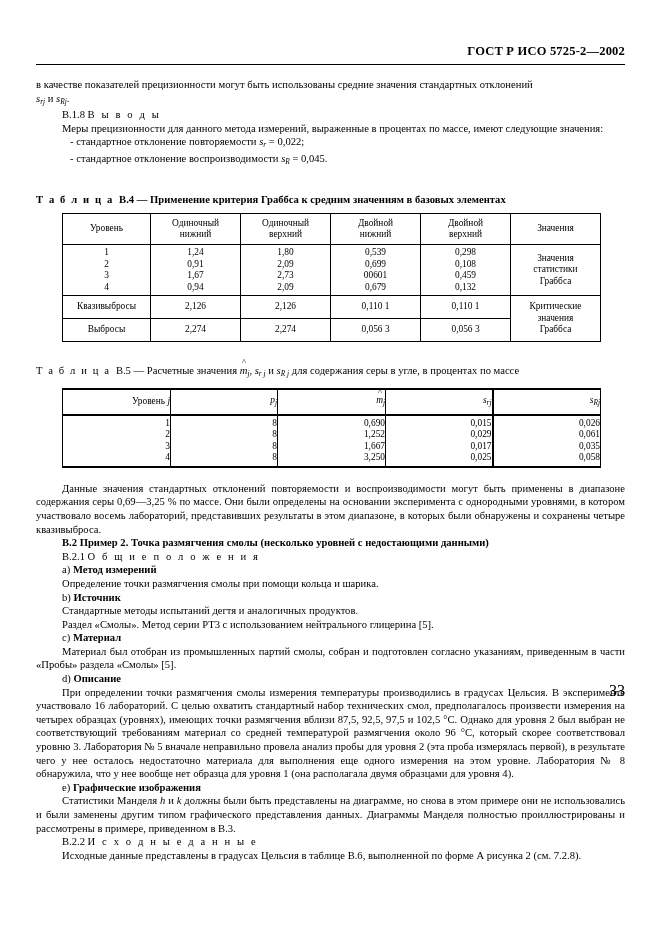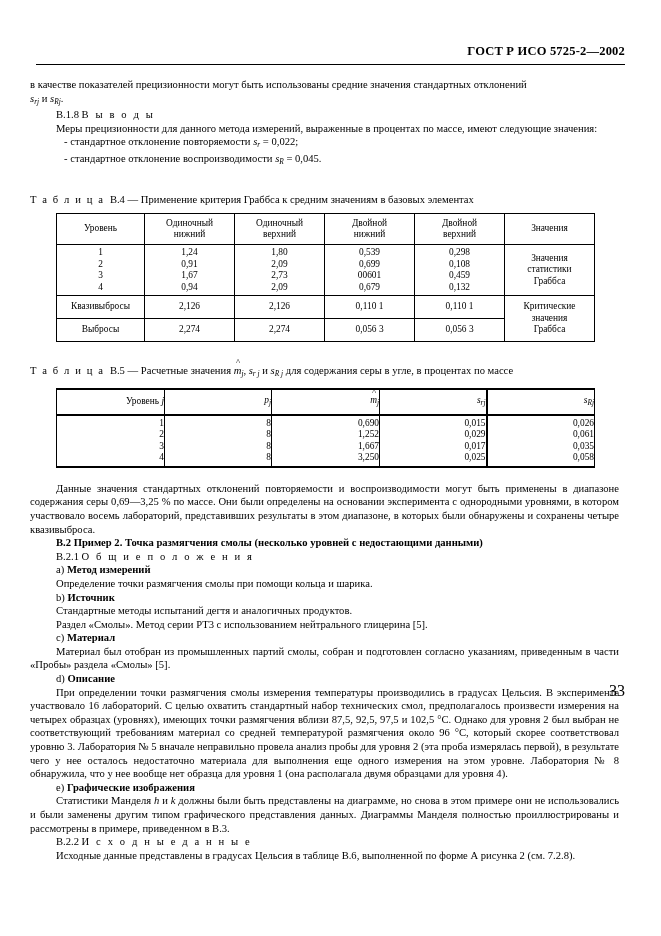--- a/index.html
+++ b/index.html
@@ -37,21 +37,21 @@
     top: 64px;
     left: 36px;
     right: 36px;
     border-bottom: 1px solid #000;
     height: 0;
   }
   
   .body-area {
     position: absolute;
     top: 78px;
-    left: 30px;
+    left: 36px;
     width: 589px;
   }
   p.t {
     margin: 0;
     font-size: 10.6px;
     line-height: 13.6px;
     text-align: justify;
     text-justify: inter-word;
   }
   p.ind { text-indent: 26px; }
@@ -131,21 +131,21 @@
   <div class="body-area">
 
     <p class="t"><span>в качестве показателей прецизионности могут быть использованы средние значения стандартных отклонений</span></p>
     <p class="t noj"><span class="i">s</span><sub>rj</sub><span> и </span><span class="i">s</span><sub>Rj</sub><span>.</span></p>
 
     <p class="t noj ind"><span>B.1.8 </span><span class="sp">В ы в о д ы</span></p>
     <p class="t ind">Меры прецизионности для данного метода измерений, выраженные в процентах по массе, имеют следующие значения:</p>
     <p class="t noj ind2"><span>- стандартное отклонение повторяемости </span><span class="i">s</span><sub>r</sub><span> = 0,022;</span></p>
     <p class="t noj ind2"><span>- стандартное отклонение воспроизводимости </span><span class="i">s</span><sub>R</sub><span> = 0,045.</span></p>
 
-    <p class="tcap" style="margin-top:24px; margin-bottom:7px;"><span class="sp">Т а б л и ц а</span>&nbsp;&nbsp;<span>B.4</span> <span>— Применение критерия Граббса к средним значениям в базовых элементах</span></p>
+    <p class="tcap" style="margin-top:24px; margin-bottom:7px;font-weight:bold;"><span class="sp">Т а б л и ц а</span>&nbsp;&nbsp;<span>B.4</span> <span>— Применение критерия Граббса к средним значениям в базовых элементах</span></p>
 
     <table class="gost">
       <colgroup>
         <col style="width:88px">
           <col style="width:90px">
           <col style="width:90px">
           <col style="width:90px">
           <col style="width:90px">
           <col style="width:90px">
       </colgroup>

